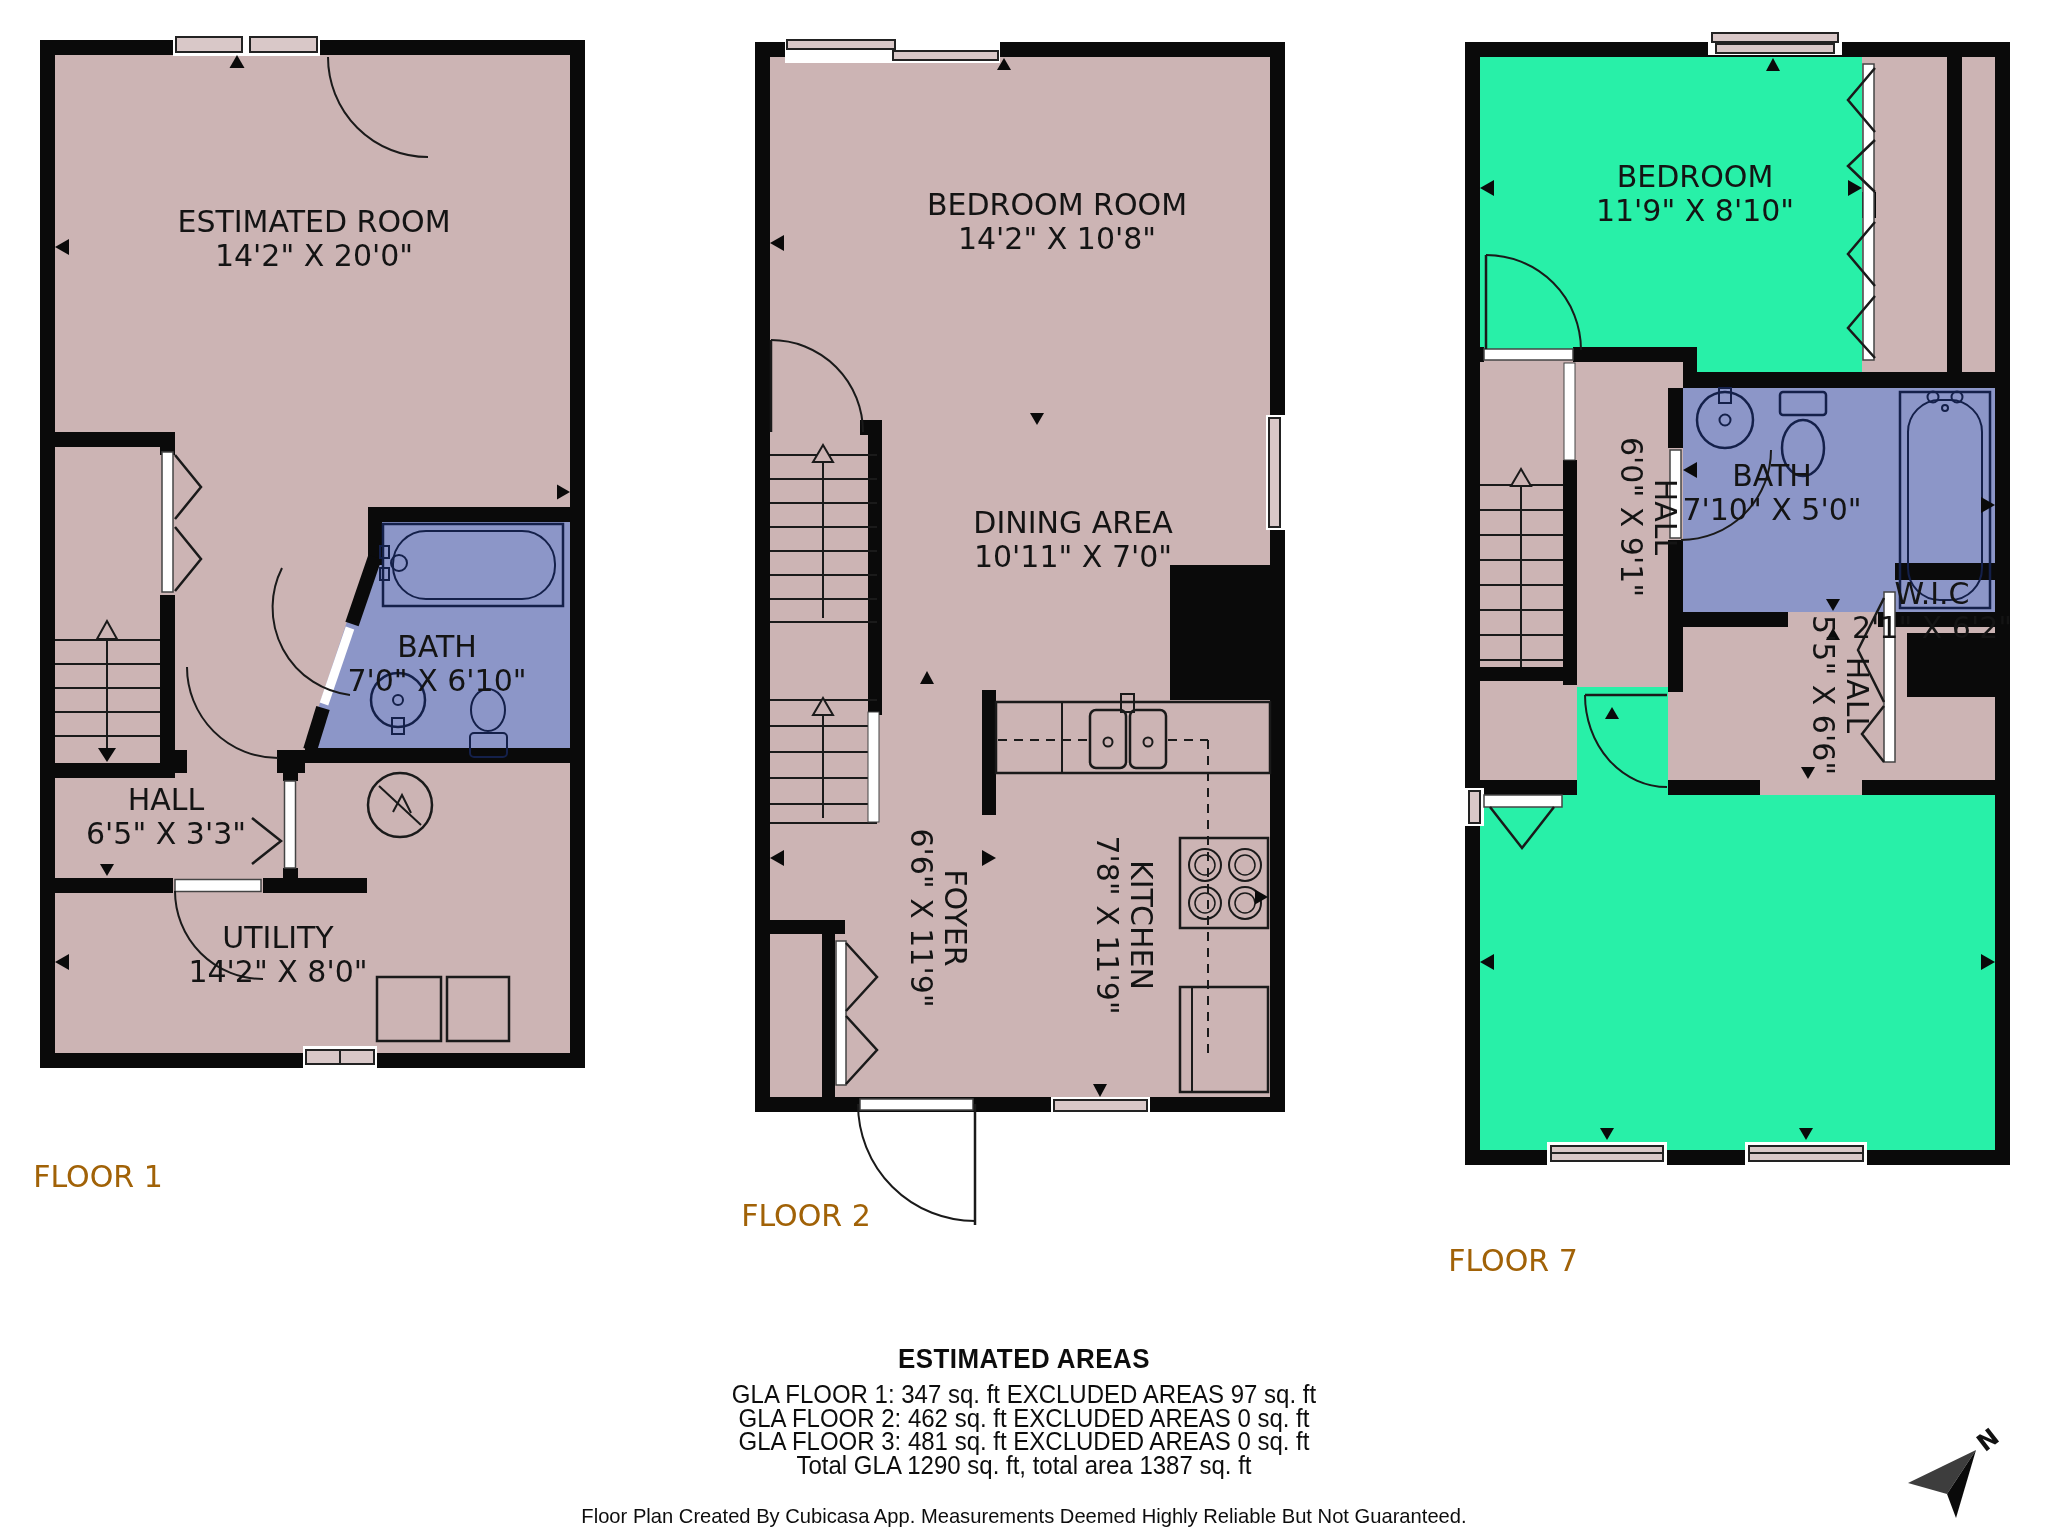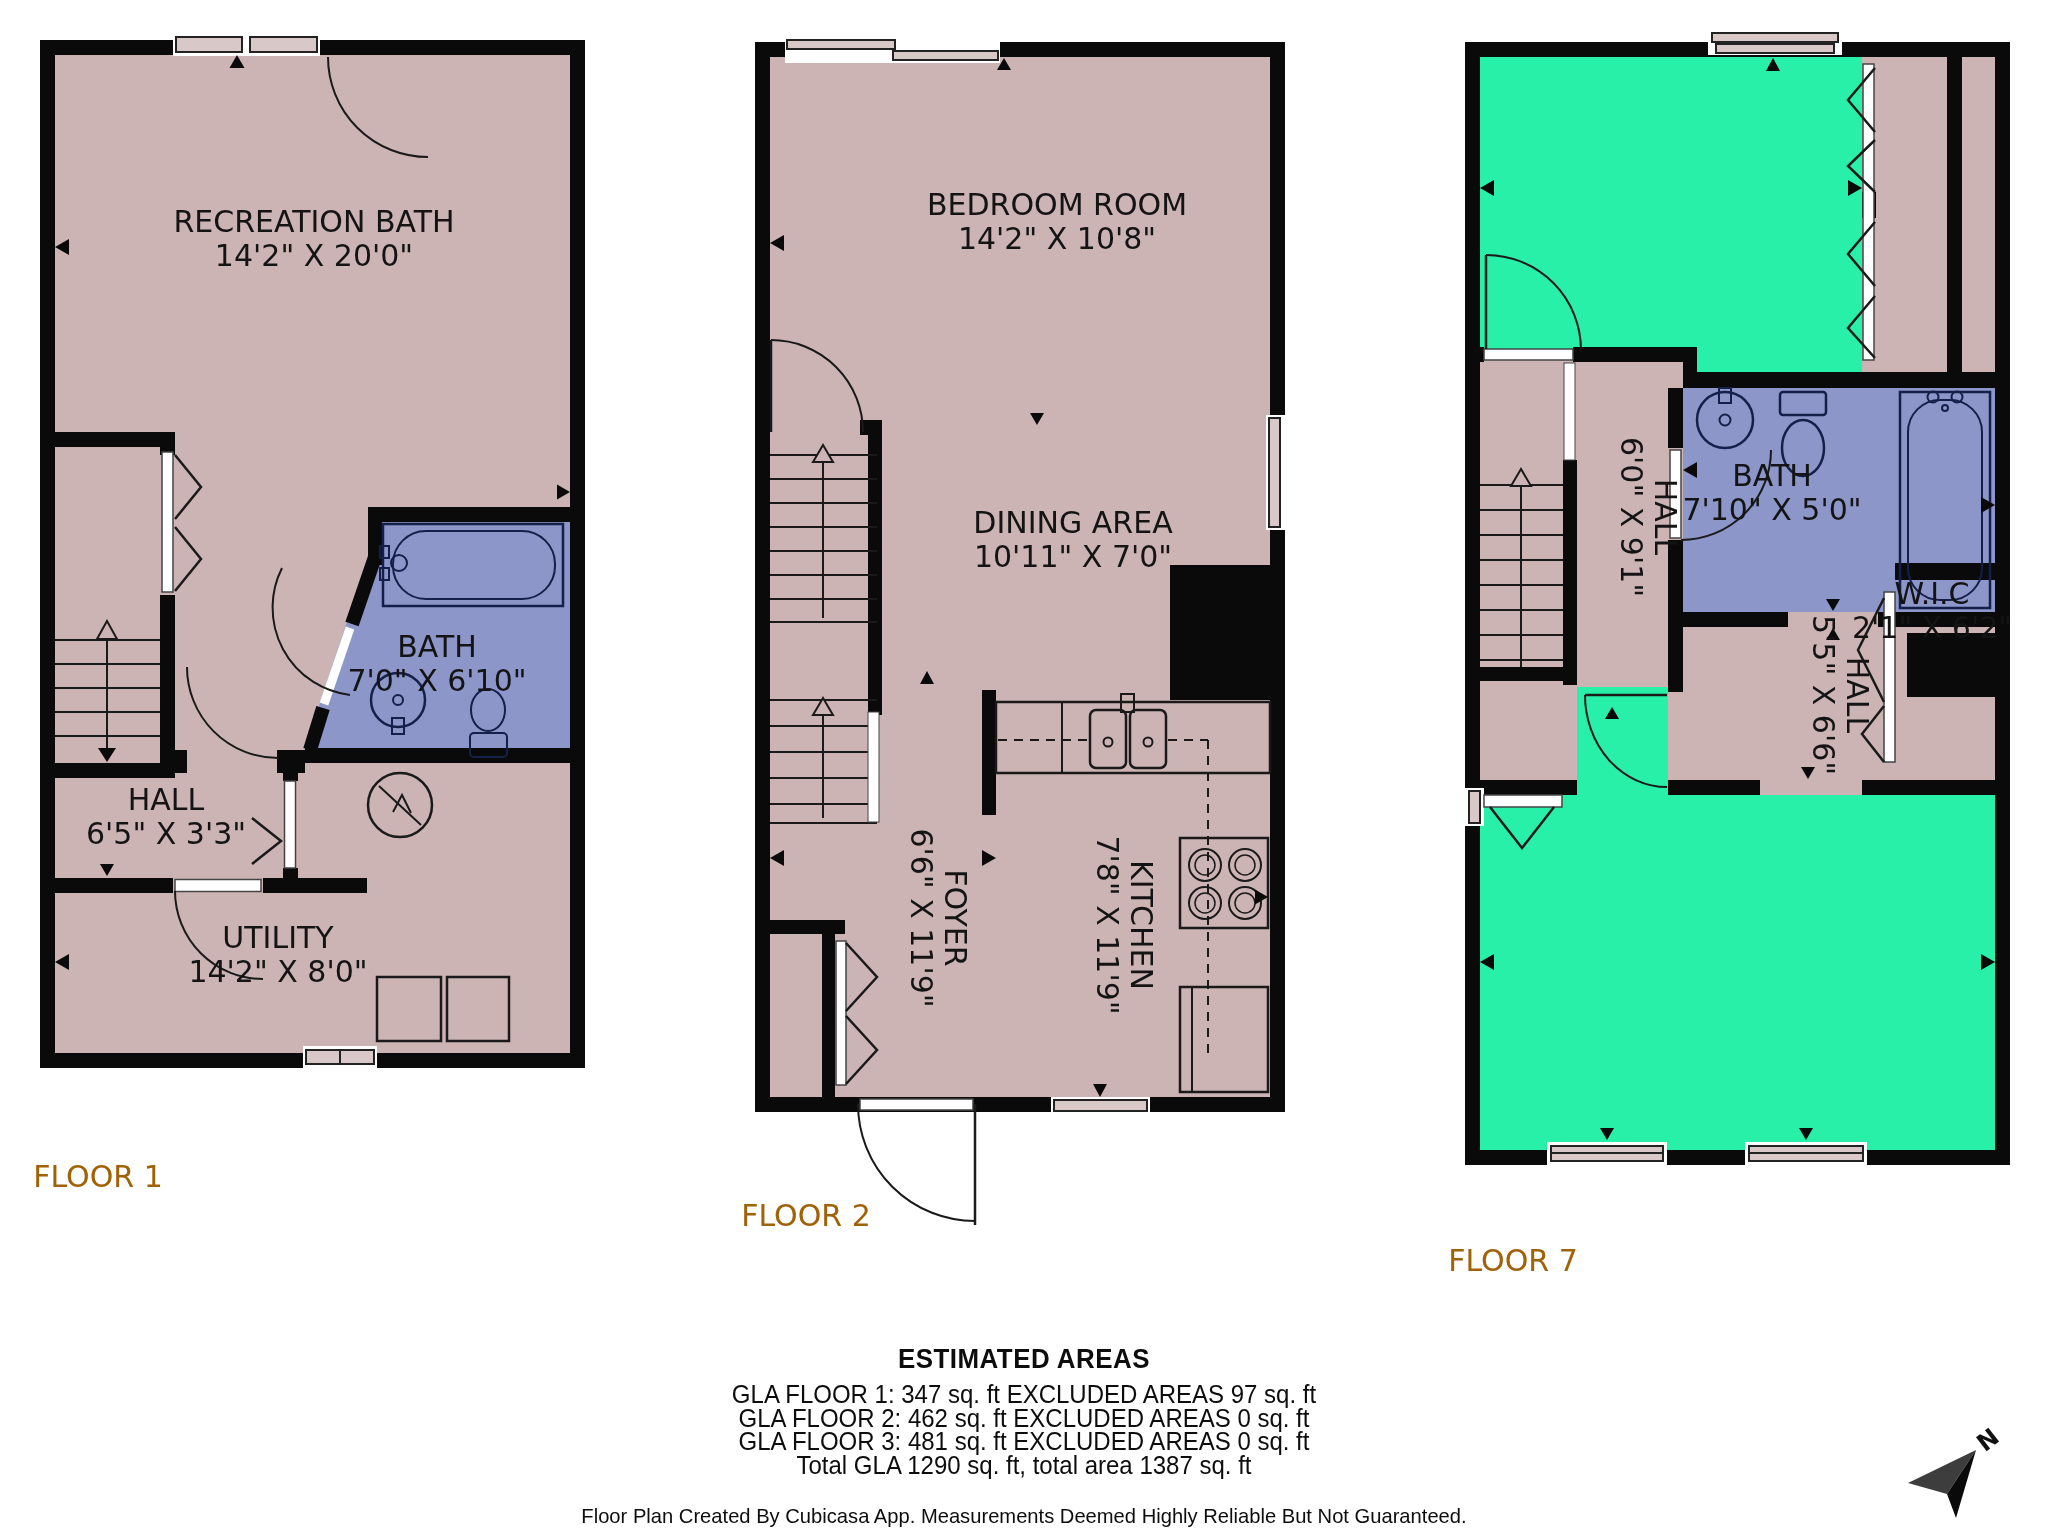--- a/index.html
+++ b/index.html
@@ -368,21 +368,21 @@
     </g>
   </g>
 
   <g>
     <polygon points="1976,1450 1908,1483 1947,1494" fill="#3d3d3d"></polygon>
     <polygon points="1976,1450 1947,1494 1956,1518" fill="#0a0a0a"></polygon>
   </g>
 </svg>
 
   <div class="room-label" style="left:314px;top:239px">
-    <div>RECREATION BATH</div>
+    <div>ESTIMATED ROOM</div>
     <div>14'2" X 20'0"</div>
   </div>
   <div class="room-label" style="left:437px;top:664px">
     <div>BATH</div>
     <div>7'0" X 6'10"</div>
   </div>
   <div class="room-label" style="left:166px;top:817px">
     <div>HALL</div>
     <div>6'5" X 3'3"</div>
   </div>
@@ -401,20 +401,24 @@
   </div>
   <div class="room-label rot" style="left:938px;top:918px">
     <div>FOYER</div>
     <div>6'6" X 11'9"</div>
   </div>
   <div class="room-label rot" style="left:1124px;top:925px">
     <div>KITCHEN</div>
     <div>7'8" X 11'9"</div>
   </div>
 
+  <div class="room-label" style="left:1695px;top:194px">
+    <div>BEDROOM</div>
+    <div>11'9" X 8'10"</div>
+  </div>
   <div class="room-label" style="left:1772px;top:493px">
     <div>BATH</div>
     <div>7'10" X 5'0"</div>
   </div>
   <div class="room-label rot" style="left:1648px;top:517px">
     <div>HALL</div>
     <div>6'0" X 9'1"</div>
   </div>
   <div class="room-label" style="left:1932px;top:611px">
     <div>W.I.C</div>

